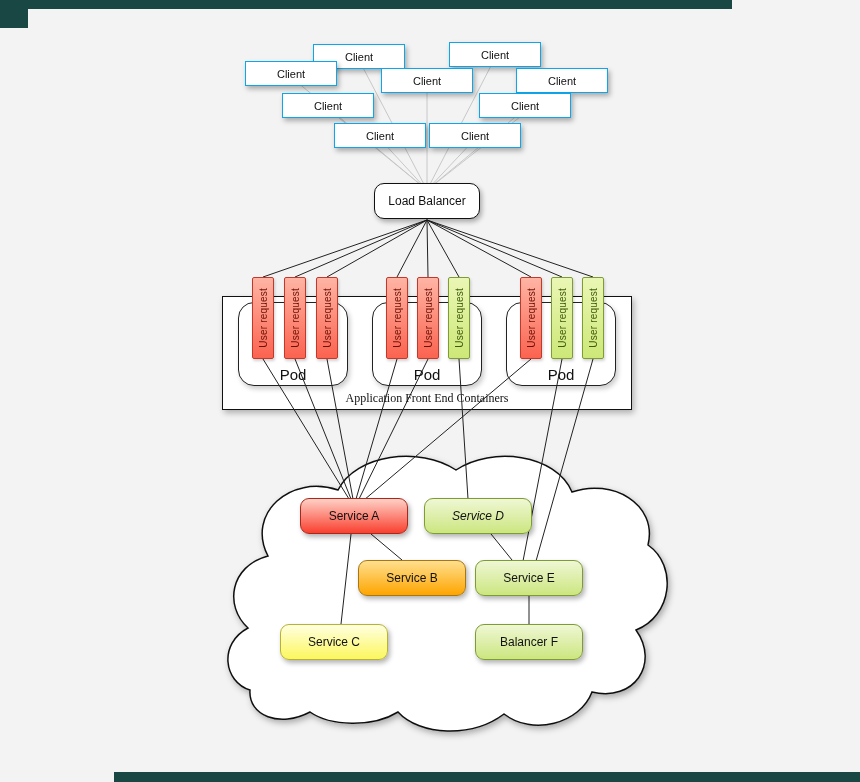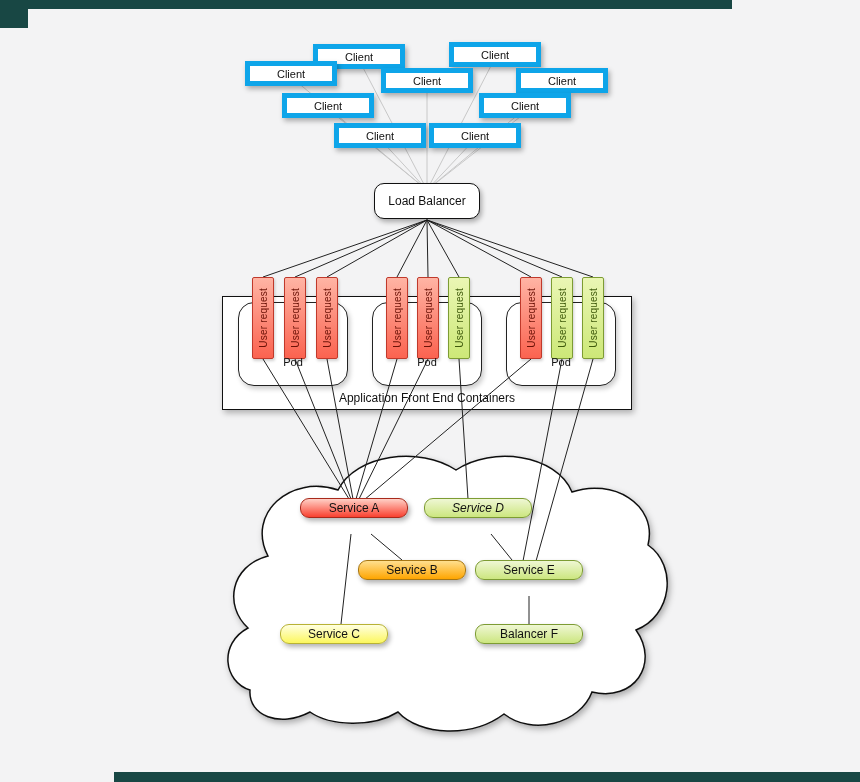--- a/index.html
+++ b/index.html
@@ -31,21 +31,21 @@
     box-shadow:2px 3px 5px rgba(0,0,0,.2);
     z-index:1;
   }
   .pod1{left:238px;} .pod2{left:372px;} .pod3{left:506px;}
 
   
   .wires{position:absolute;left:0;top:0;z-index:2;pointer-events:none;}
 
   
   .client{
-    width:92px;height:25px;background:#fff;border:5px solid #0ea5e9;
+    width:92px;height:25px;background:#fff;border:1px solid #0ea5e9;
     box-shadow:2px 3px 5px rgba(0,0,0,.3);
     display:flex;align-items:center;justify-content:center;
     font-size:11px;z-index:3;
   }
   .lb{
     left:374px;top:183px;width:106px;height:36px;
     background:#fff;border:1.5px solid #111;border-radius:10px;
     box-shadow:2px 3px 5px rgba(0,0,0,.3);
     display:flex;align-items:center;justify-content:center;
     font-size:12px;z-index:3;
@@ -56,29 +56,29 @@
     z-index:3;box-shadow:1px 2px 3px rgba(0,0,0,.18);
   }
   .bar span{
     writing-mode:vertical-rl;transform:rotate(180deg);
     font-size:10px;white-space:nowrap;letter-spacing:.2px;
   }
   .bar-red{background:linear-gradient(180deg,#ffb4a4,#fb6350);border-color:#c0392b;color:#6b1207;}
   .bar-green{background:linear-gradient(180deg,#eaf6b4,#cde878);border-color:#7d9c33;color:#3f5a0c;}
 
   .pod-label{
-    top:356px;width:110px;text-align:center;font-size:11px;z-index:3;
+    top:366px;width:110px;text-align:center;font-size:15px;z-index:3;
   }
   .pl1{left:238px;} .pl2{left:372px;} .pl3{left:506px;}
   .fe-label{
-    left:222px;top:391px;width:410px;text-align:center;font-size:12px;z-index:3;
+    left:222px;top:391px;width:410px;text-align:center;font-size:12px;z-index:3;font-family:Liberation Serif, serif;
   }
 
   .svc{
-    width:108px;height:20px;border:1.5px solid;border-radius:9px;
+    width:108px;height:36px;border:1.5px solid;border-radius:9px;
     display:flex;align-items:center;justify-content:center;
     font-size:12px;color:#111;
     box-shadow:2px 3px 5px rgba(0,0,0,.3);
     z-index:3;
   }
   .svc-red{background:linear-gradient(180deg,#ffd0c6,#f9402f);border-color:#a8291b;}
   .svc-orange{background:linear-gradient(180deg,#ffdf8e,#fea500);border-color:#a87713;}
   .svc-yellow{background:linear-gradient(180deg,#ffffe0,#fcf75e);border-color:#b8b234;}
   .svc-green{background:linear-gradient(180deg,#eff7d4,#cce67f);border-color:#7d9c33;}
   .svc-a{left:300px;top:498px;} .svc-d{left:424px;top:498px;font-style:italic;}

